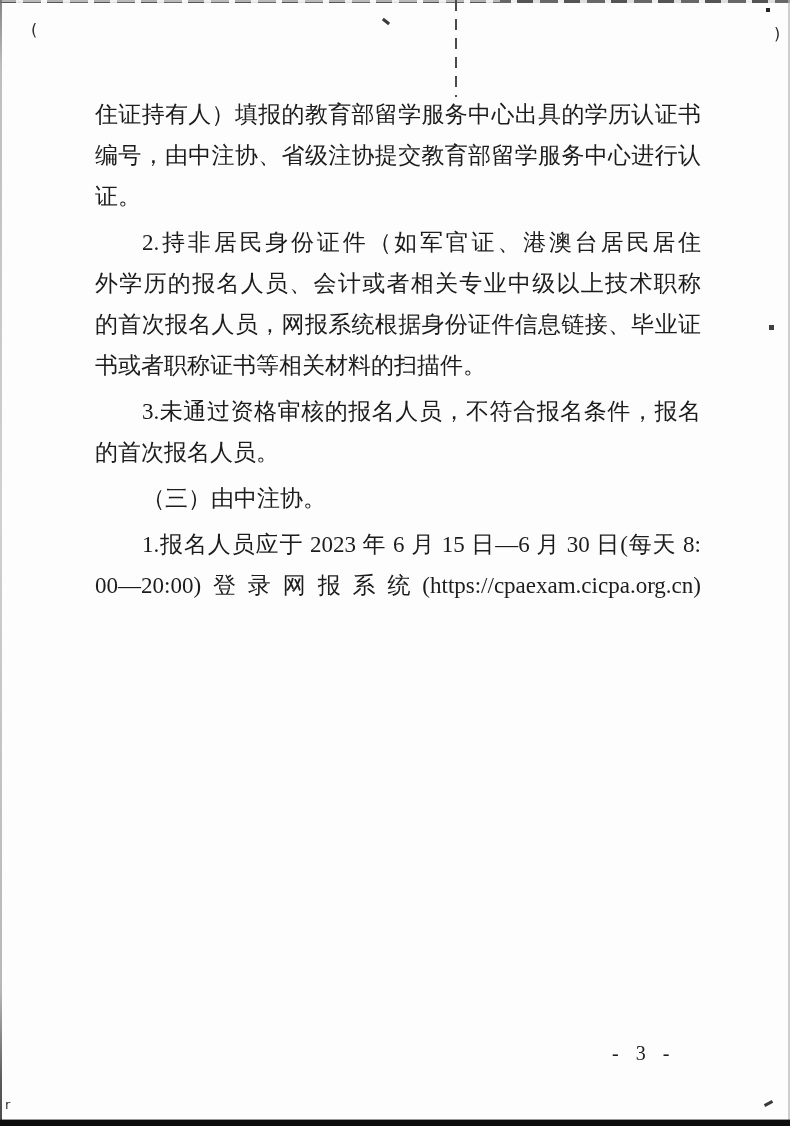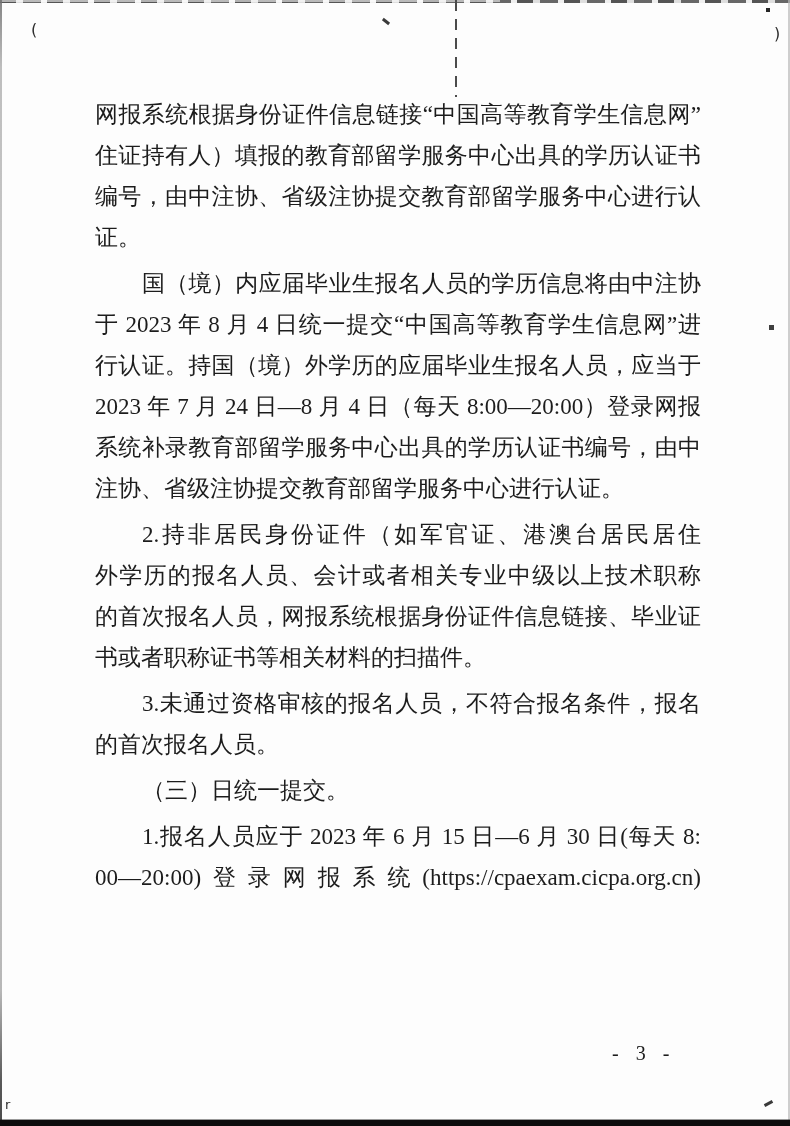--- a/index.html
+++ b/index.html
@@ -87,49 +87,40 @@
   <span class="mark mark-top-right">)</span>
   <span class="mark mark-bottom-left">r</span>
   <div class="dash-mark tick-top-center"></div>
   <div class="dash-mark tick-bottom-right"></div>
   <div class="dot dot-top-right"></div>
   <div class="dot speck-mid-right"></div>
 
   <div class="textblock">
 
     <div class="para">
-      <div class="line full">网报系统根据身份证件信息链接“中国高等教育学生信息网”</div>
       <div class="line full">住证持有人）填报的教育部留学服务中心出具的学历认证书</div>
       <div class="line full">编号，由中注协、省级注协提交教育部留学服务中心进行认</div>
       <div class="line short">证。</div>
     </div>
 
-    <div class="para">
-      <div class="line full ind">国（境）内应届毕业生报名人员的学历信息将由中注协</div>
-      <div class="line full">于 2023 年 8 月 4 日统一提交“中国高等教育学生信息网”进</div>
-      <div class="line full">行认证。持国（境）外学历的应届毕业生报名人员，应当于</div>
-      <div class="line full">2023 年 7 月 24 日—8 月 4 日（每天 8:00—20:00）登录网报</div>
-      <div class="line full">系统补录教育部留学服务中心出具的学历认证书编号，由中</div>
-      <div class="line short">注协、省级注协提交教育部留学服务中心进行认证。</div>
-    </div>
 
     <div class="para">
       <div class="line full ind">2.持非居民身份证件（如军官证、港澳台居民居住证），</div>
       <div class="line full">外学历的报名人员、会计或者相关专业中级以上技术职称</div>
       <div class="line full">的首次报名人员，网报系统根据身份证件信息链接、毕业证</div>
       <div class="line short">书或者职称证书等相关材料的扫描件。</div>
     </div>
 
     <div class="para">
       <div class="line full ind">3.未通过资格审核的报名人员，不符合报名条件，报名</div>
       <div class="line short">的首次报名人员。</div>
     </div>
 
     <div class="para">
-      <div class="line short ind">（三）日统一提交。</div>
+      <div class="line short ind">（三）由中注协。</div>
     </div>
 
     <div class="para">
       <div class="line full ind">1.报名人员应于 2023 年 6 月 15 日—6 月 30 日(每天 8:</div>
       <div class="line full">00—20:00)登录网报系统(https://cpaexam.cicpa.org.cn)</div>
     </div>
 
   </div>
 
   <div class="pagenum">- 3 -</div>

